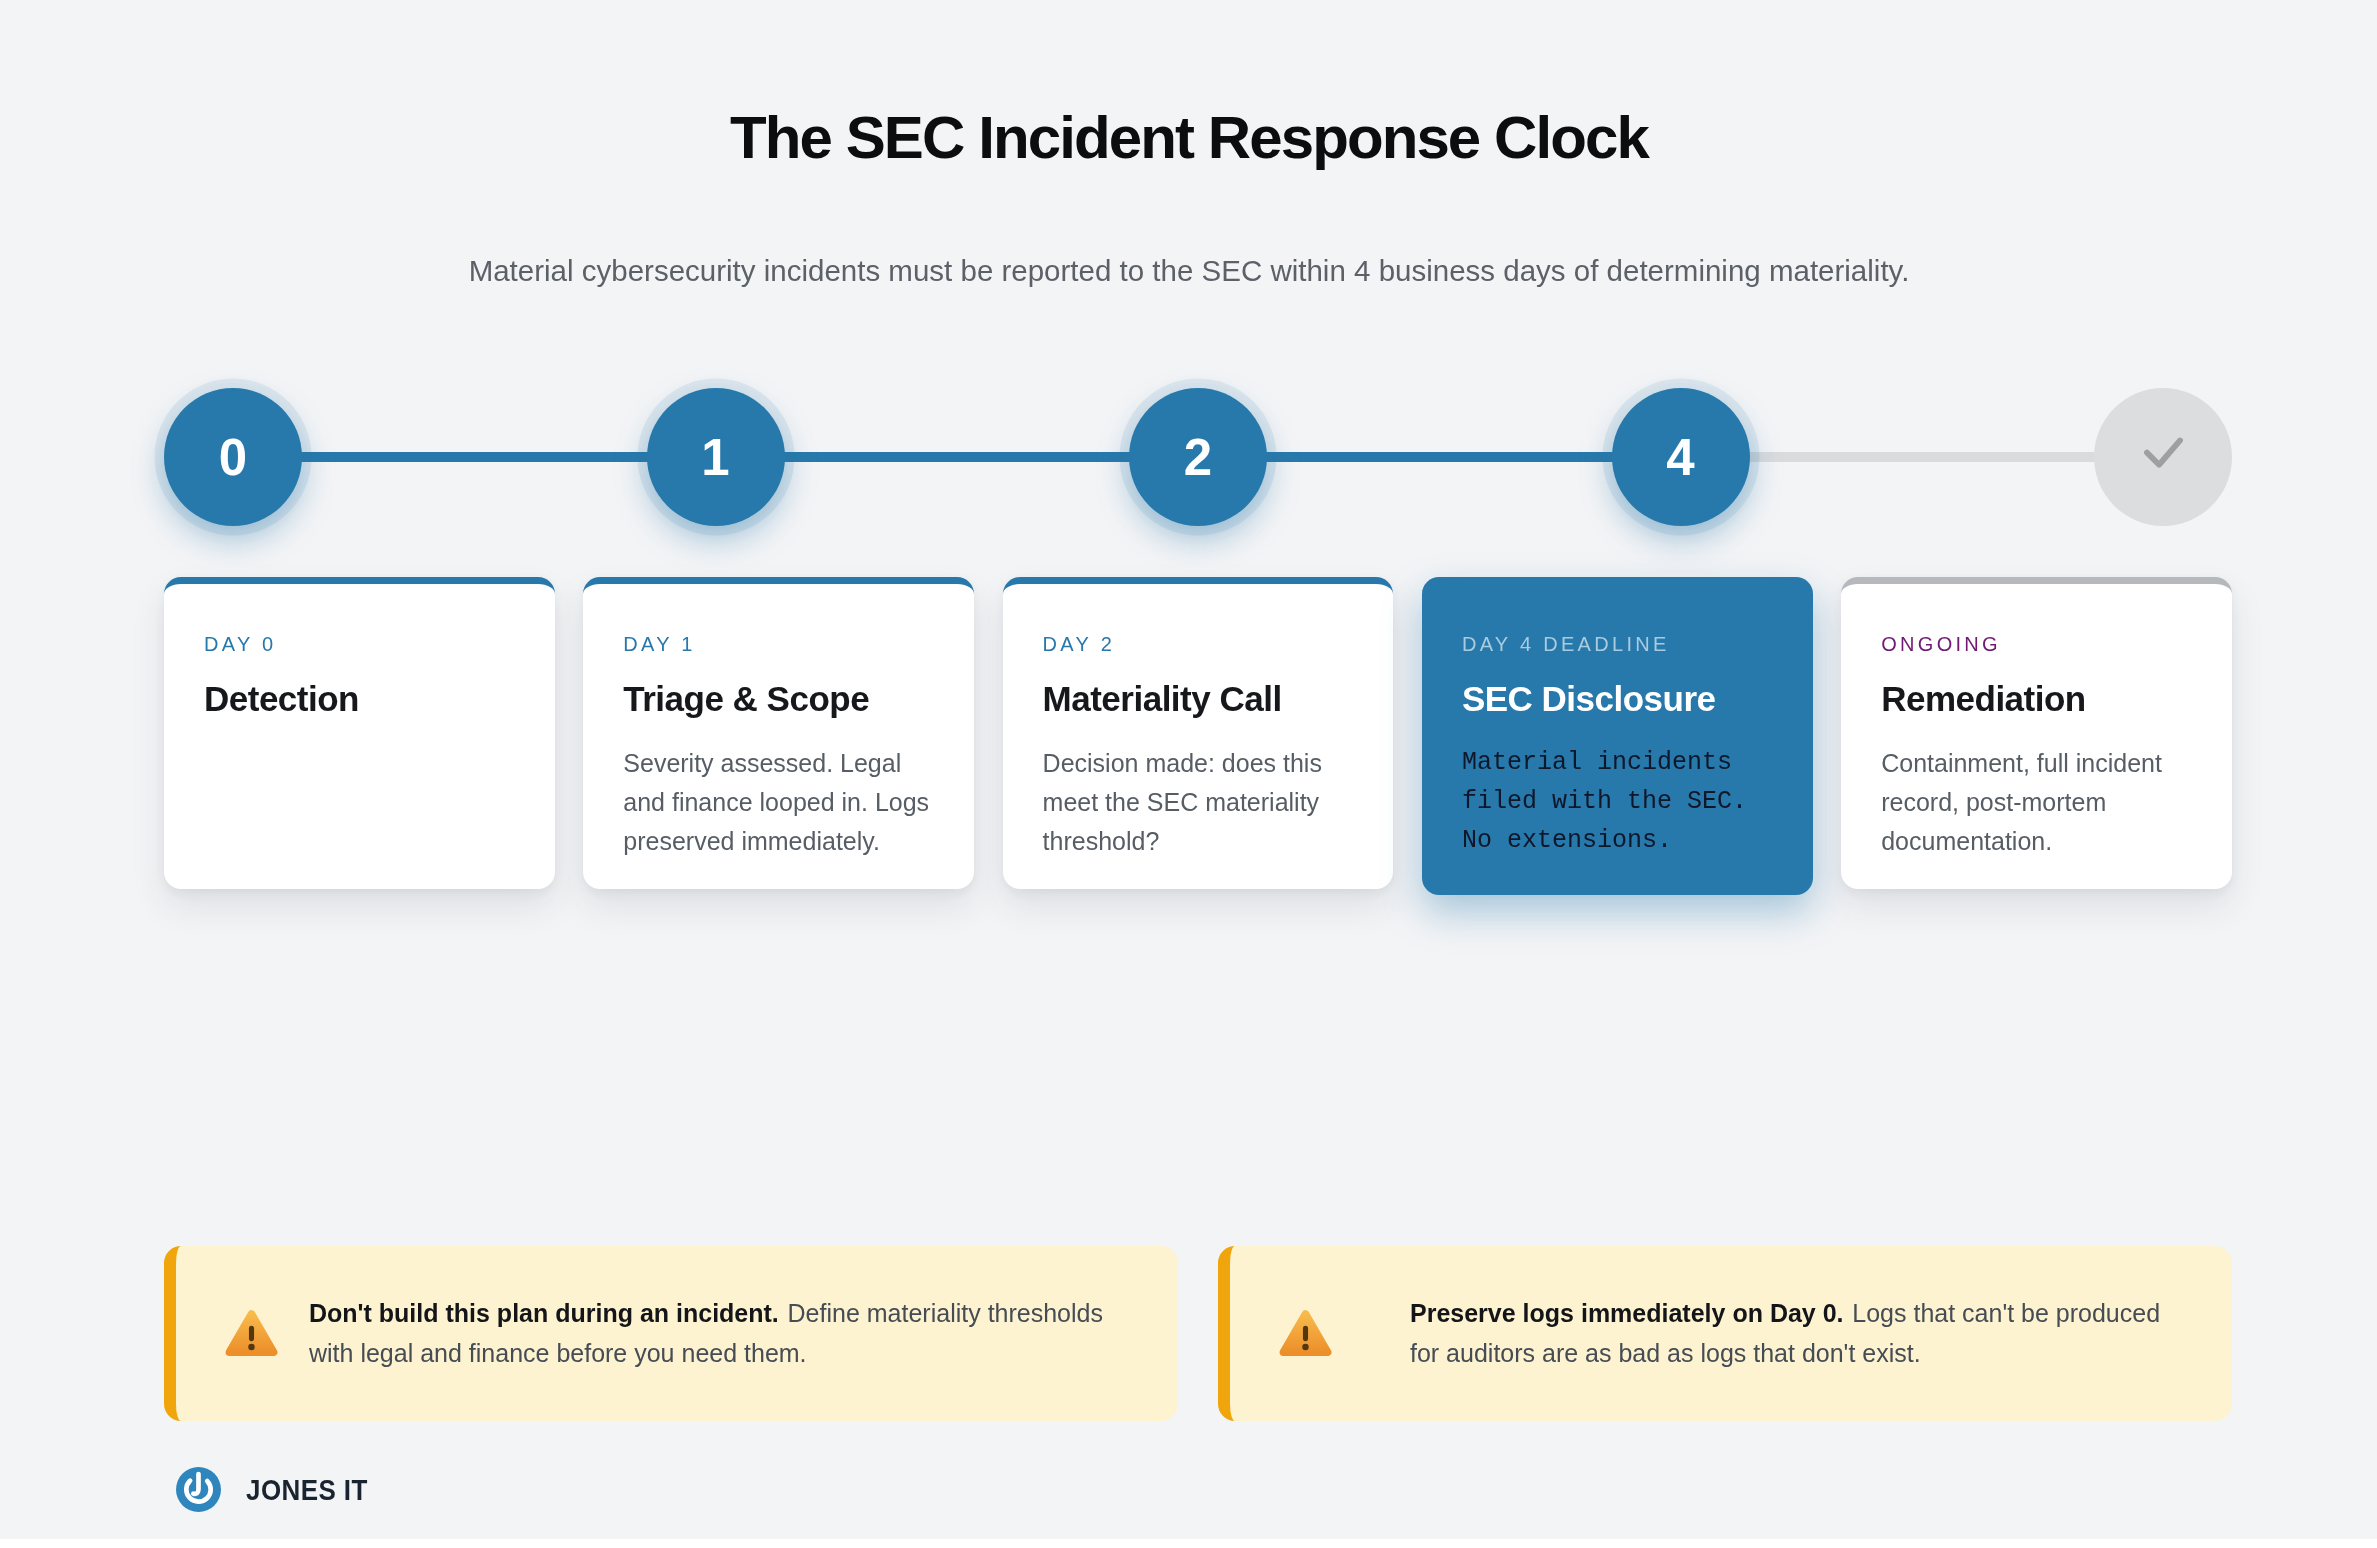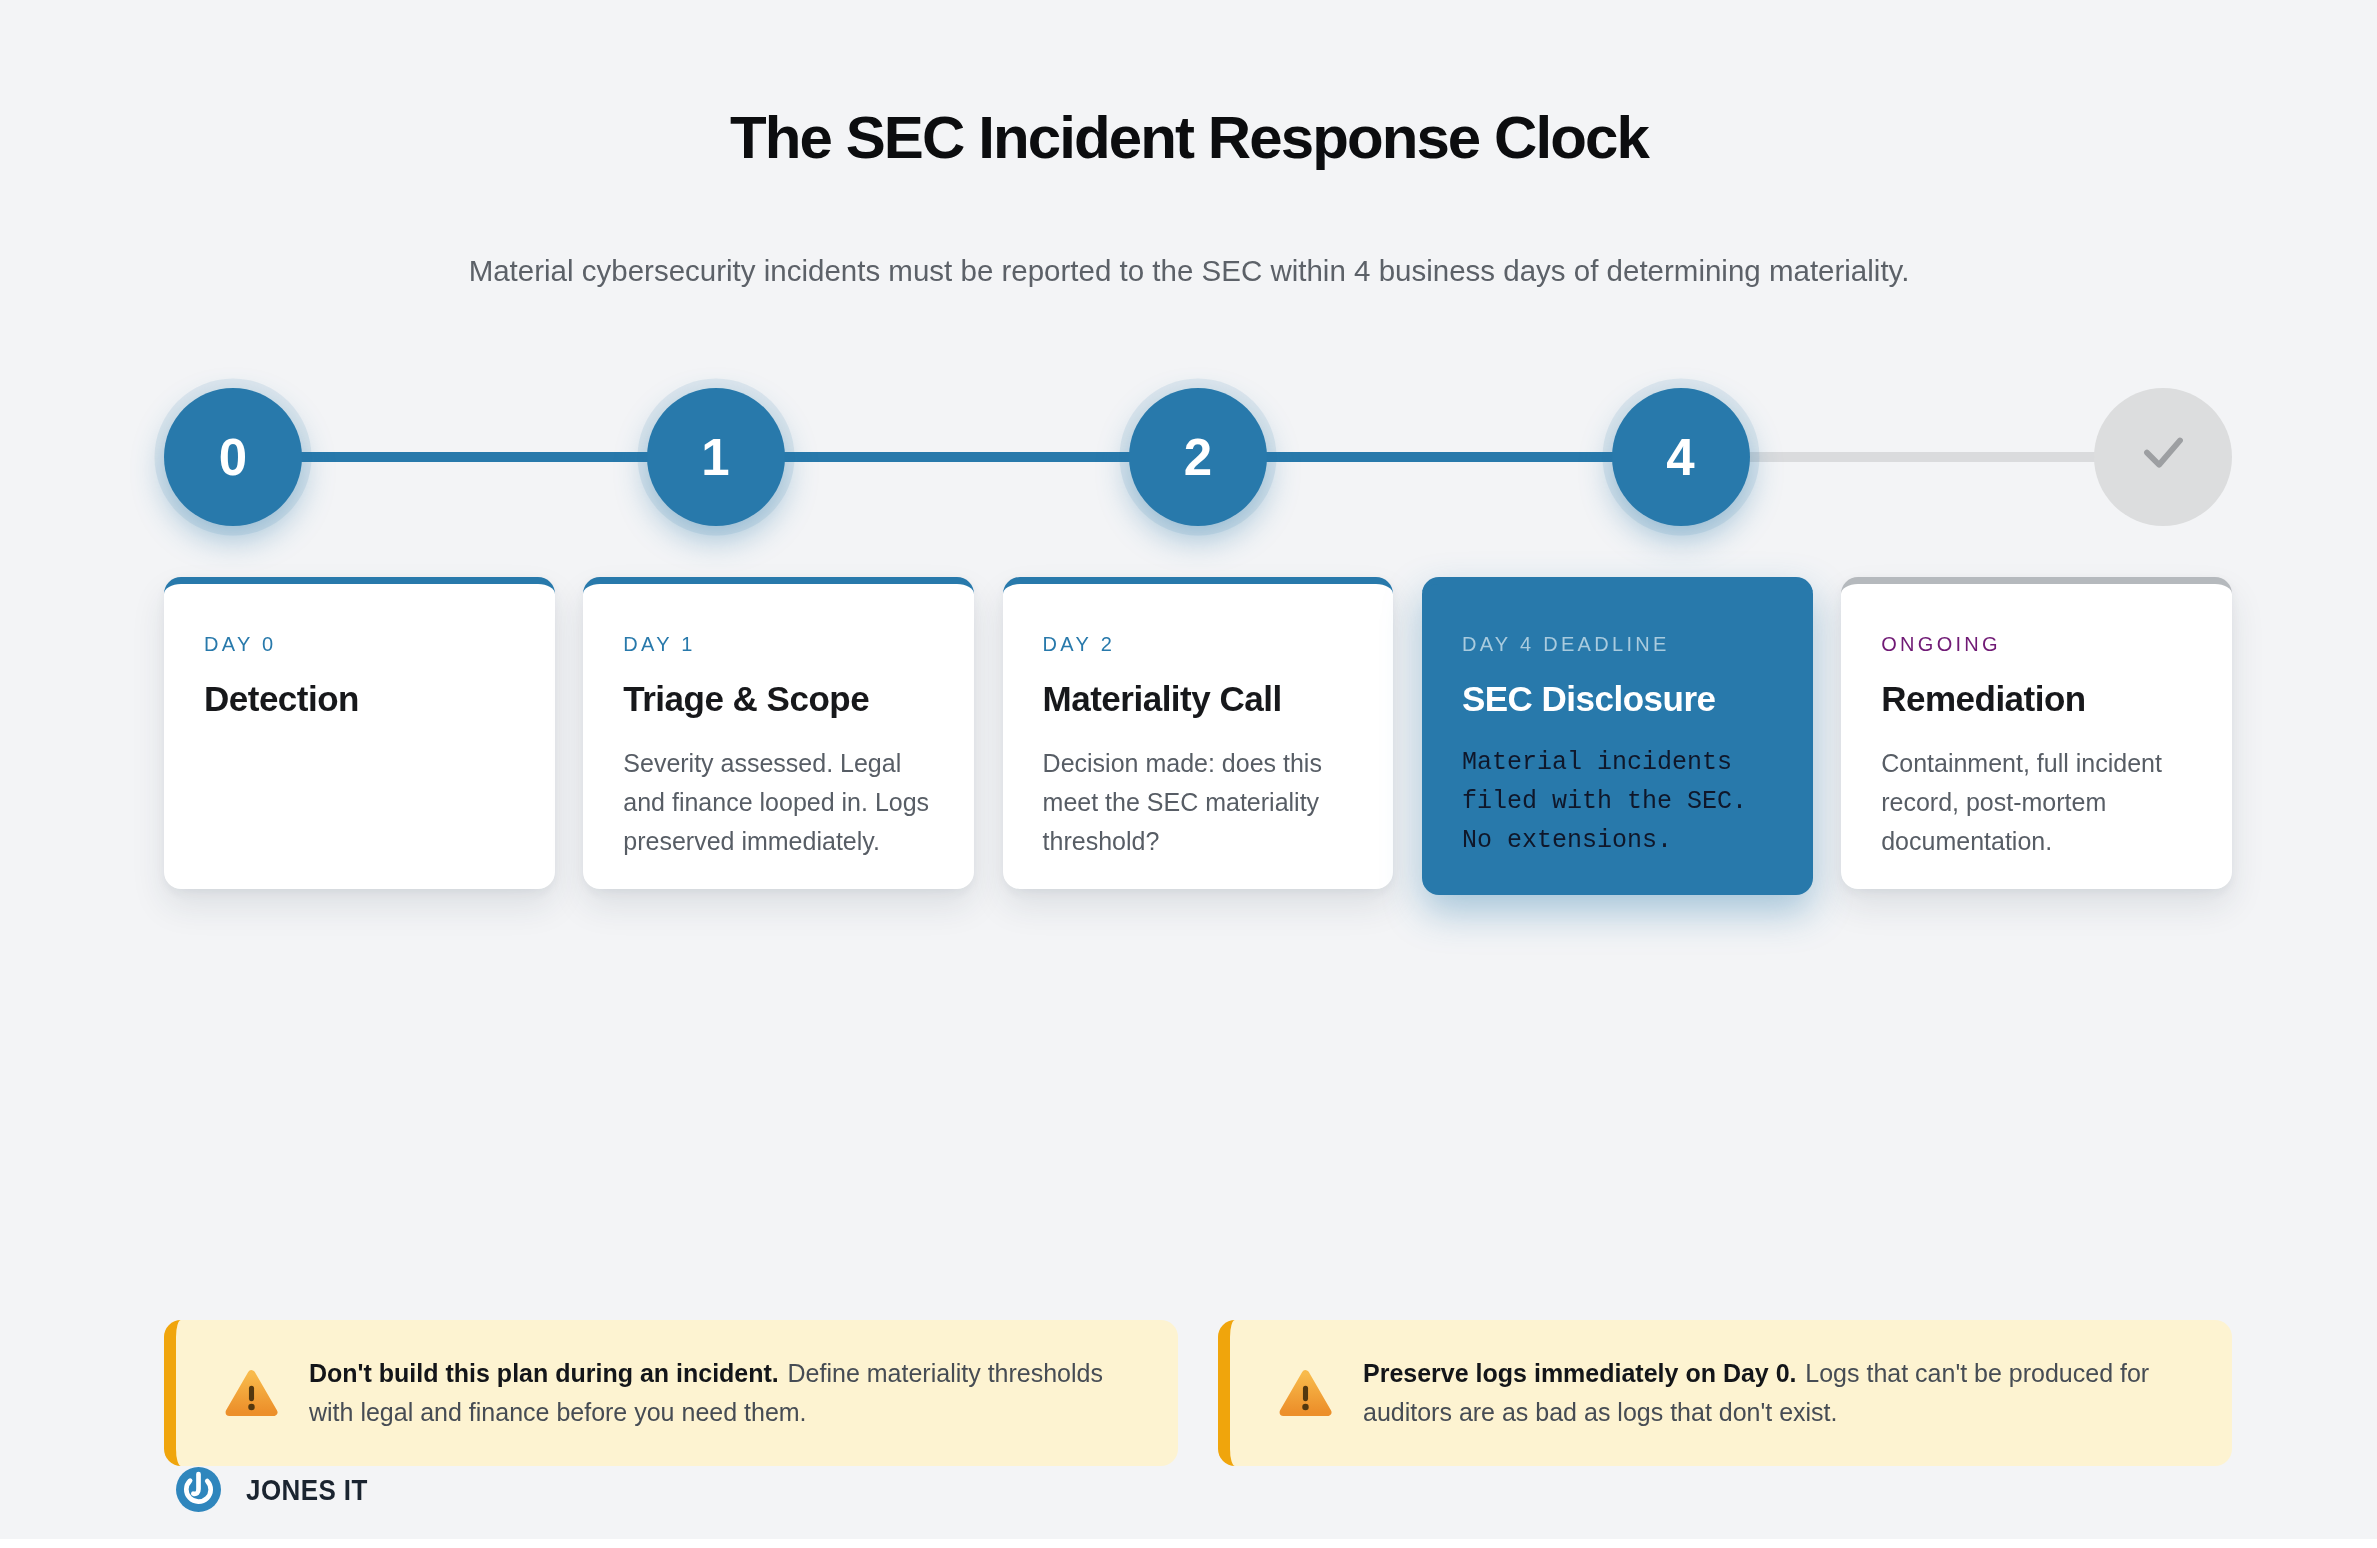--- a/index.html
+++ b/index.html
@@ -71,29 +71,29 @@
     margin:23px 0 0 0;letter-spacing:-0.5px;
   }
   .card--highlight .card-title{color:#ffffff;}
   .card-body{
     font-size:25px;line-height:1.55;color:#575d65;
     margin:25px 0 0 0;font-weight:400;
   }
   .card--highlight .card-body{color:#0f172a;font-family:Liberation Mono, monospace;}
   
   .callout{
-    position:absolute;top:1320px;width:1014px;height:146px;
+    position:absolute;top:1246px;width:1014px;height:175px;
     box-sizing:border-box;
     background:#fdf3d1;border-radius:17px;
     border-left:12.4px solid #f0a50c;
     display:flex;align-items:center;
     padding:0 67px 0 48px;
   }
   .callout--one{left:164px;}
-  .callout--two{left:1218px;}
+  .callout--two{left:1218px;gap:47px;}
   .warn-icon{flex:0 0 auto;width:55px;height:51px;margin-right:30px;}
   .callout-text{
     font-size:25px;line-height:1.58;color:#464c54;font-weight:400;
   }
   .callout-text strong{color:#131519;font-weight:800;margin-right:0.35em;}
   
   .logo{
     position:absolute;left:176px;top:1467px;
     display:flex;align-items:center;gap:25px;
   }

